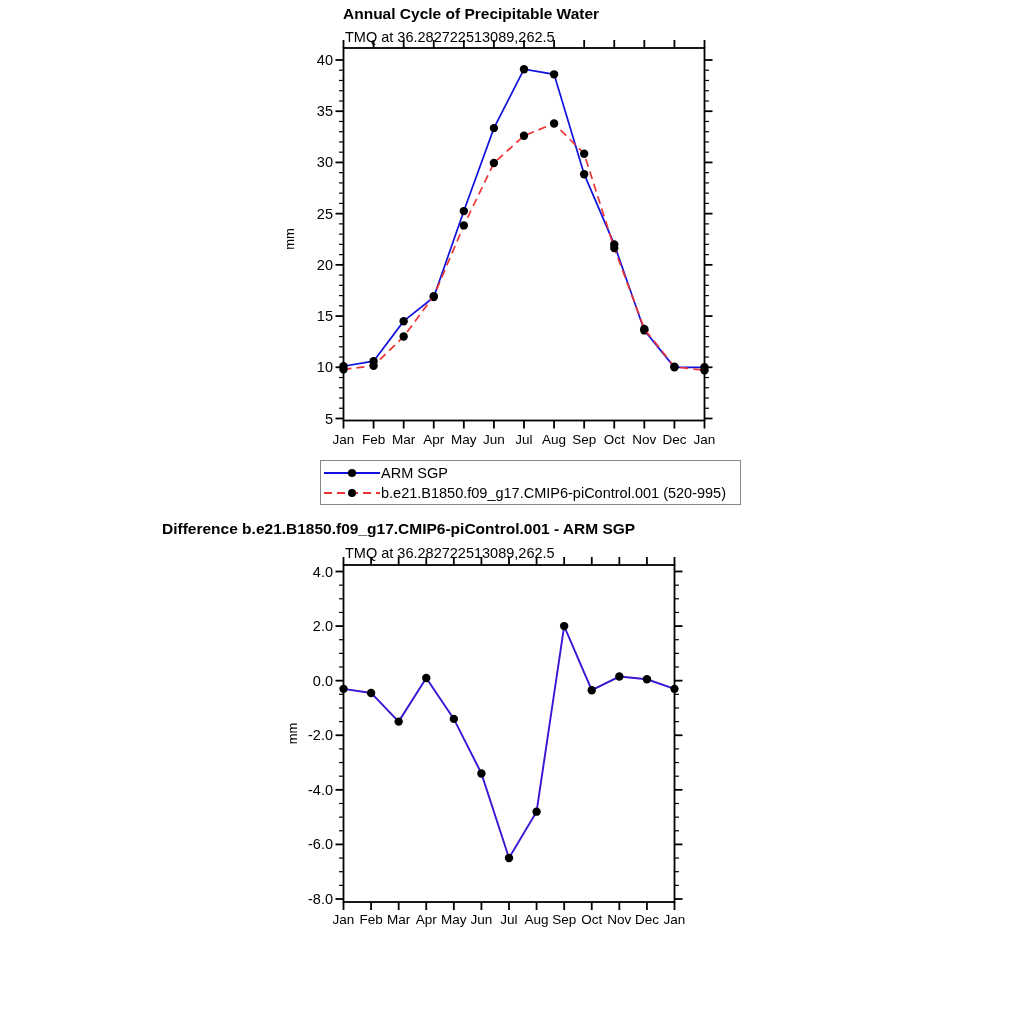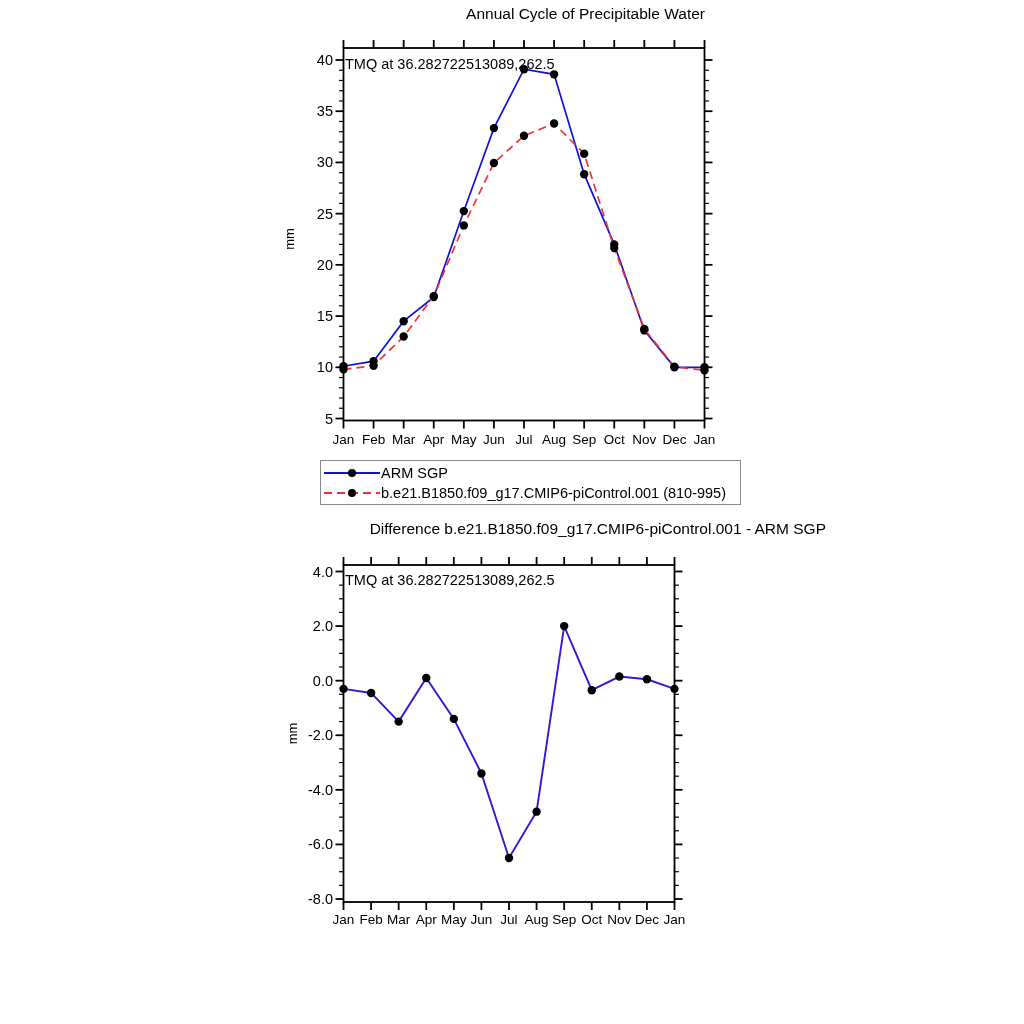--- a/index.html
+++ b/index.html
@@ -1,22 +1,22 @@
 <!DOCTYPE html>
 <html><head>
 <meta charset="utf-8">
 <style>
   html,body{margin:0;padding:0;background:#ffffff;}
   body{width:1024px;height:1024px;position:relative;font-family:"Liberation Sans",sans-serif;color:#000;}
   .page{position:absolute;left:0;top:0;width:1024px;height:1024px;background:#fff;overflow:hidden;}
   #charts{position:absolute;left:0;top:0;}
-  .chart-title{position:absolute;font-weight:normal;font-size:15.5px;line-height:1.15;white-space:nowrap;text-align:right;}
+  .chart-title{position:absolute;font-weight:bold;font-size:15.5px;line-height:1.15;white-space:nowrap;text-align:left;}
   .t1{left:343px;top:5px;width:362px;}
   .t2{left:162px;top:520px;width:664px;}
-  .chart-subtitle{position:absolute;font-size:14.5px;line-height:1.1;white-space:nowrap;margin-top:27px;}
+  .chart-subtitle{position:absolute;font-size:14.5px;line-height:1.1;white-space:nowrap;}
   .s1{left:345px;top:30px;}
   .s2{left:345px;top:546px;}
   .legend{position:absolute;left:320px;top:460px;width:421px;height:45px;border:1px solid #888;
           box-sizing:border-box;display:flex;flex-direction:column;justify-content:center;background:#fff;}
   .legend-row{display:flex;align-items:center;height:20px;padding-left:2px;}
   .legend-sample{flex:0 0 auto;display:block;}
   .legend-label{font-size:14.5px;white-space:nowrap;}
 </style>
 </head>
 <body>
@@ -303,17 +303,17 @@
         <line id="leg-line-0" x1="1" y1="6" x2="57" y2="6" stroke="#1111dd" stroke-width="1.8"></line>
         <circle cx="29" cy="6" r="4" fill="#000"></circle>
       </svg>
       <span class="legend-label">ARM SGP</span>
     </div>
     <div class="legend-row">
       <svg class="legend-sample" width="58" height="12">
         <line id="leg-line-1" x1="1" y1="6" x2="57" y2="6" stroke="#ee3333" stroke-width="1.8" stroke-dasharray="8,5"></line>
         <circle cx="29" cy="6" r="4" fill="#000"></circle>
       </svg>
-      <span class="legend-label">b.e21.B1850.f09_g17.CMIP6-piControl.001 (810-995)</span>
+      <span class="legend-label">b.e21.B1850.f09_g17.CMIP6-piControl.001 (520-995)</span>
     </div>
   </div>
 
 </div>
 
 </body></html>

